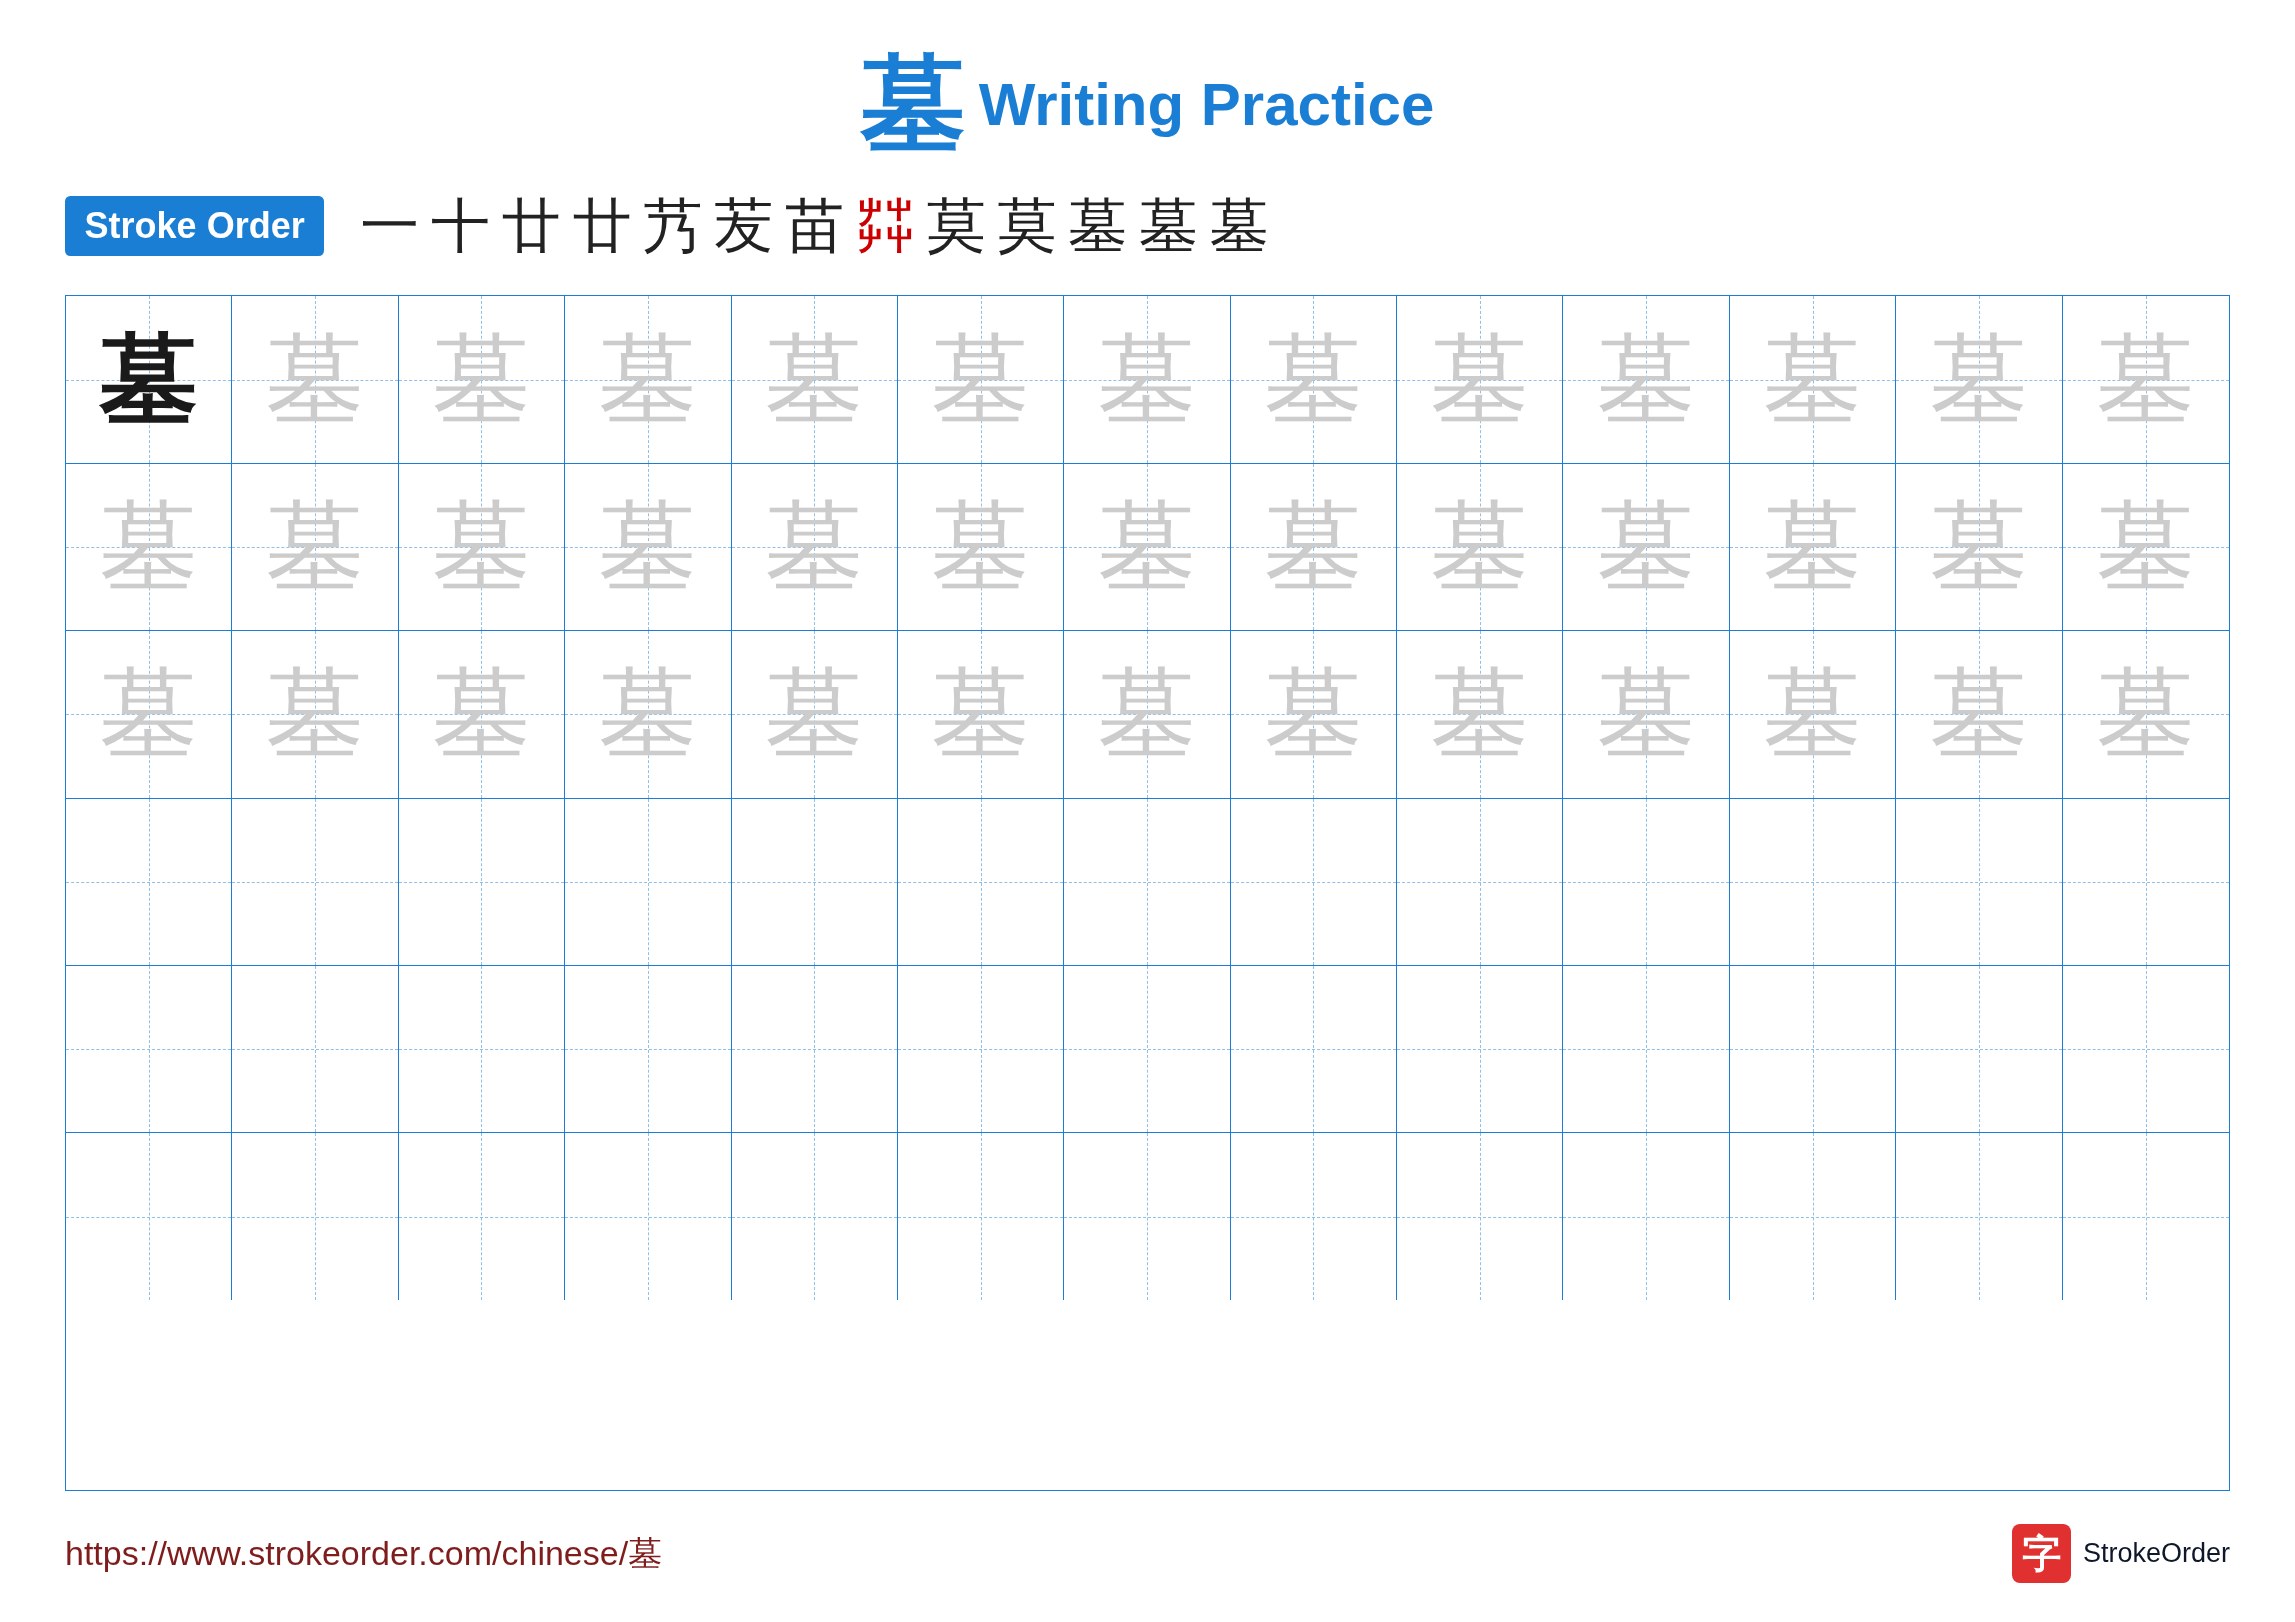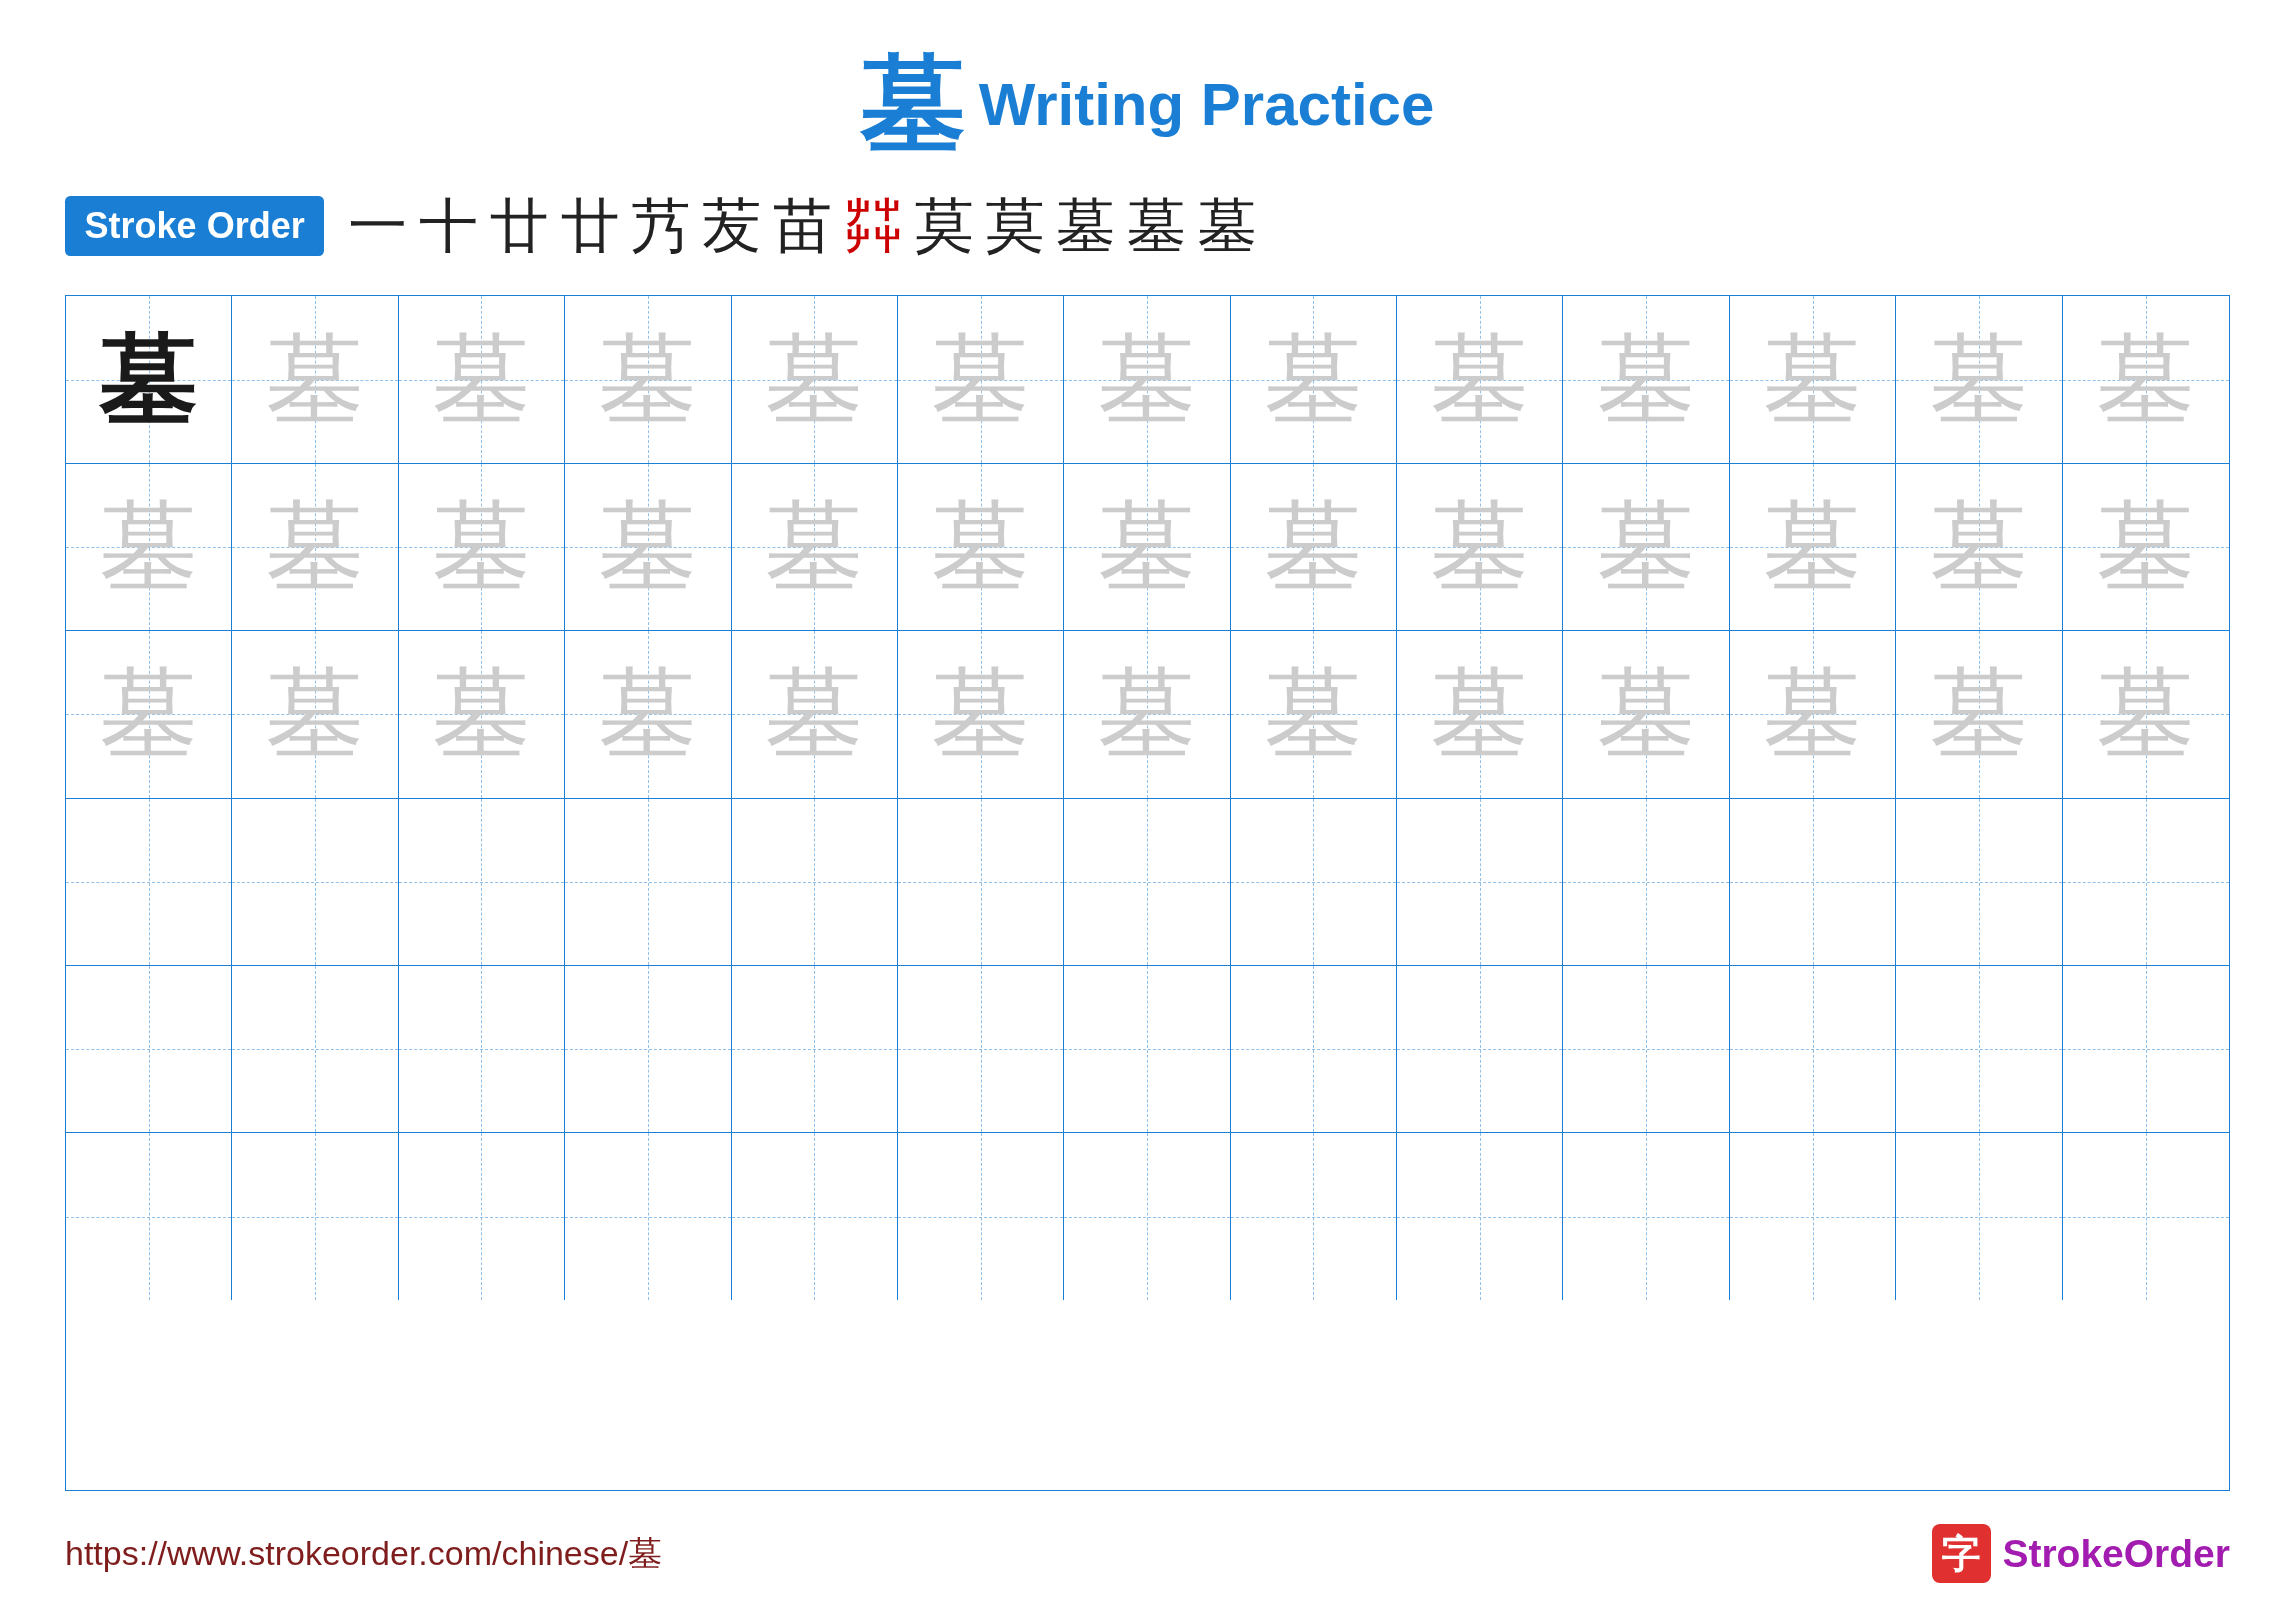--- a/index.html
+++ b/index.html
@@ -43,21 +43,21 @@
       font-weight: bold;
       font-family: Arial, sans-serif;
     }
 
     
     .stroke-order-section {
       display: flex;
       align-items: center;
       width: 100%;
       margin-bottom: 39px;
-      gap: 24px;
+      gap: 36px;
     }
 
     .stroke-order-badge {
       background: #1a7fd4;
       color: white;
       font-size: 36px;
       font-weight: bold;
       padding: 9.2px 19.6px;
       border-radius: 5.2px;
       white-space: nowrap;
@@ -182,23 +182,23 @@
       display: flex;
       align-items: center;
       justify-content: center;
       color: white;
       font-size: 39px;
       font-family: "SimSun", "STSong", serif;
       font-weight: bold;
     }
 
     .footer-logo-text {
-      font-size: 39px;
-      font-weight: bold;
-      color: #a21caf;
+      font-size: 27px;
+      font-weight: normal;
+      color: #0f172a;
     }
   </style>
 </head>
 <body>
 
 <div class="page-content">
 
   <div class="title-section">
     <span class="title-chinese">墓</span>
     <span class="title-english">Writing Practice</span>

